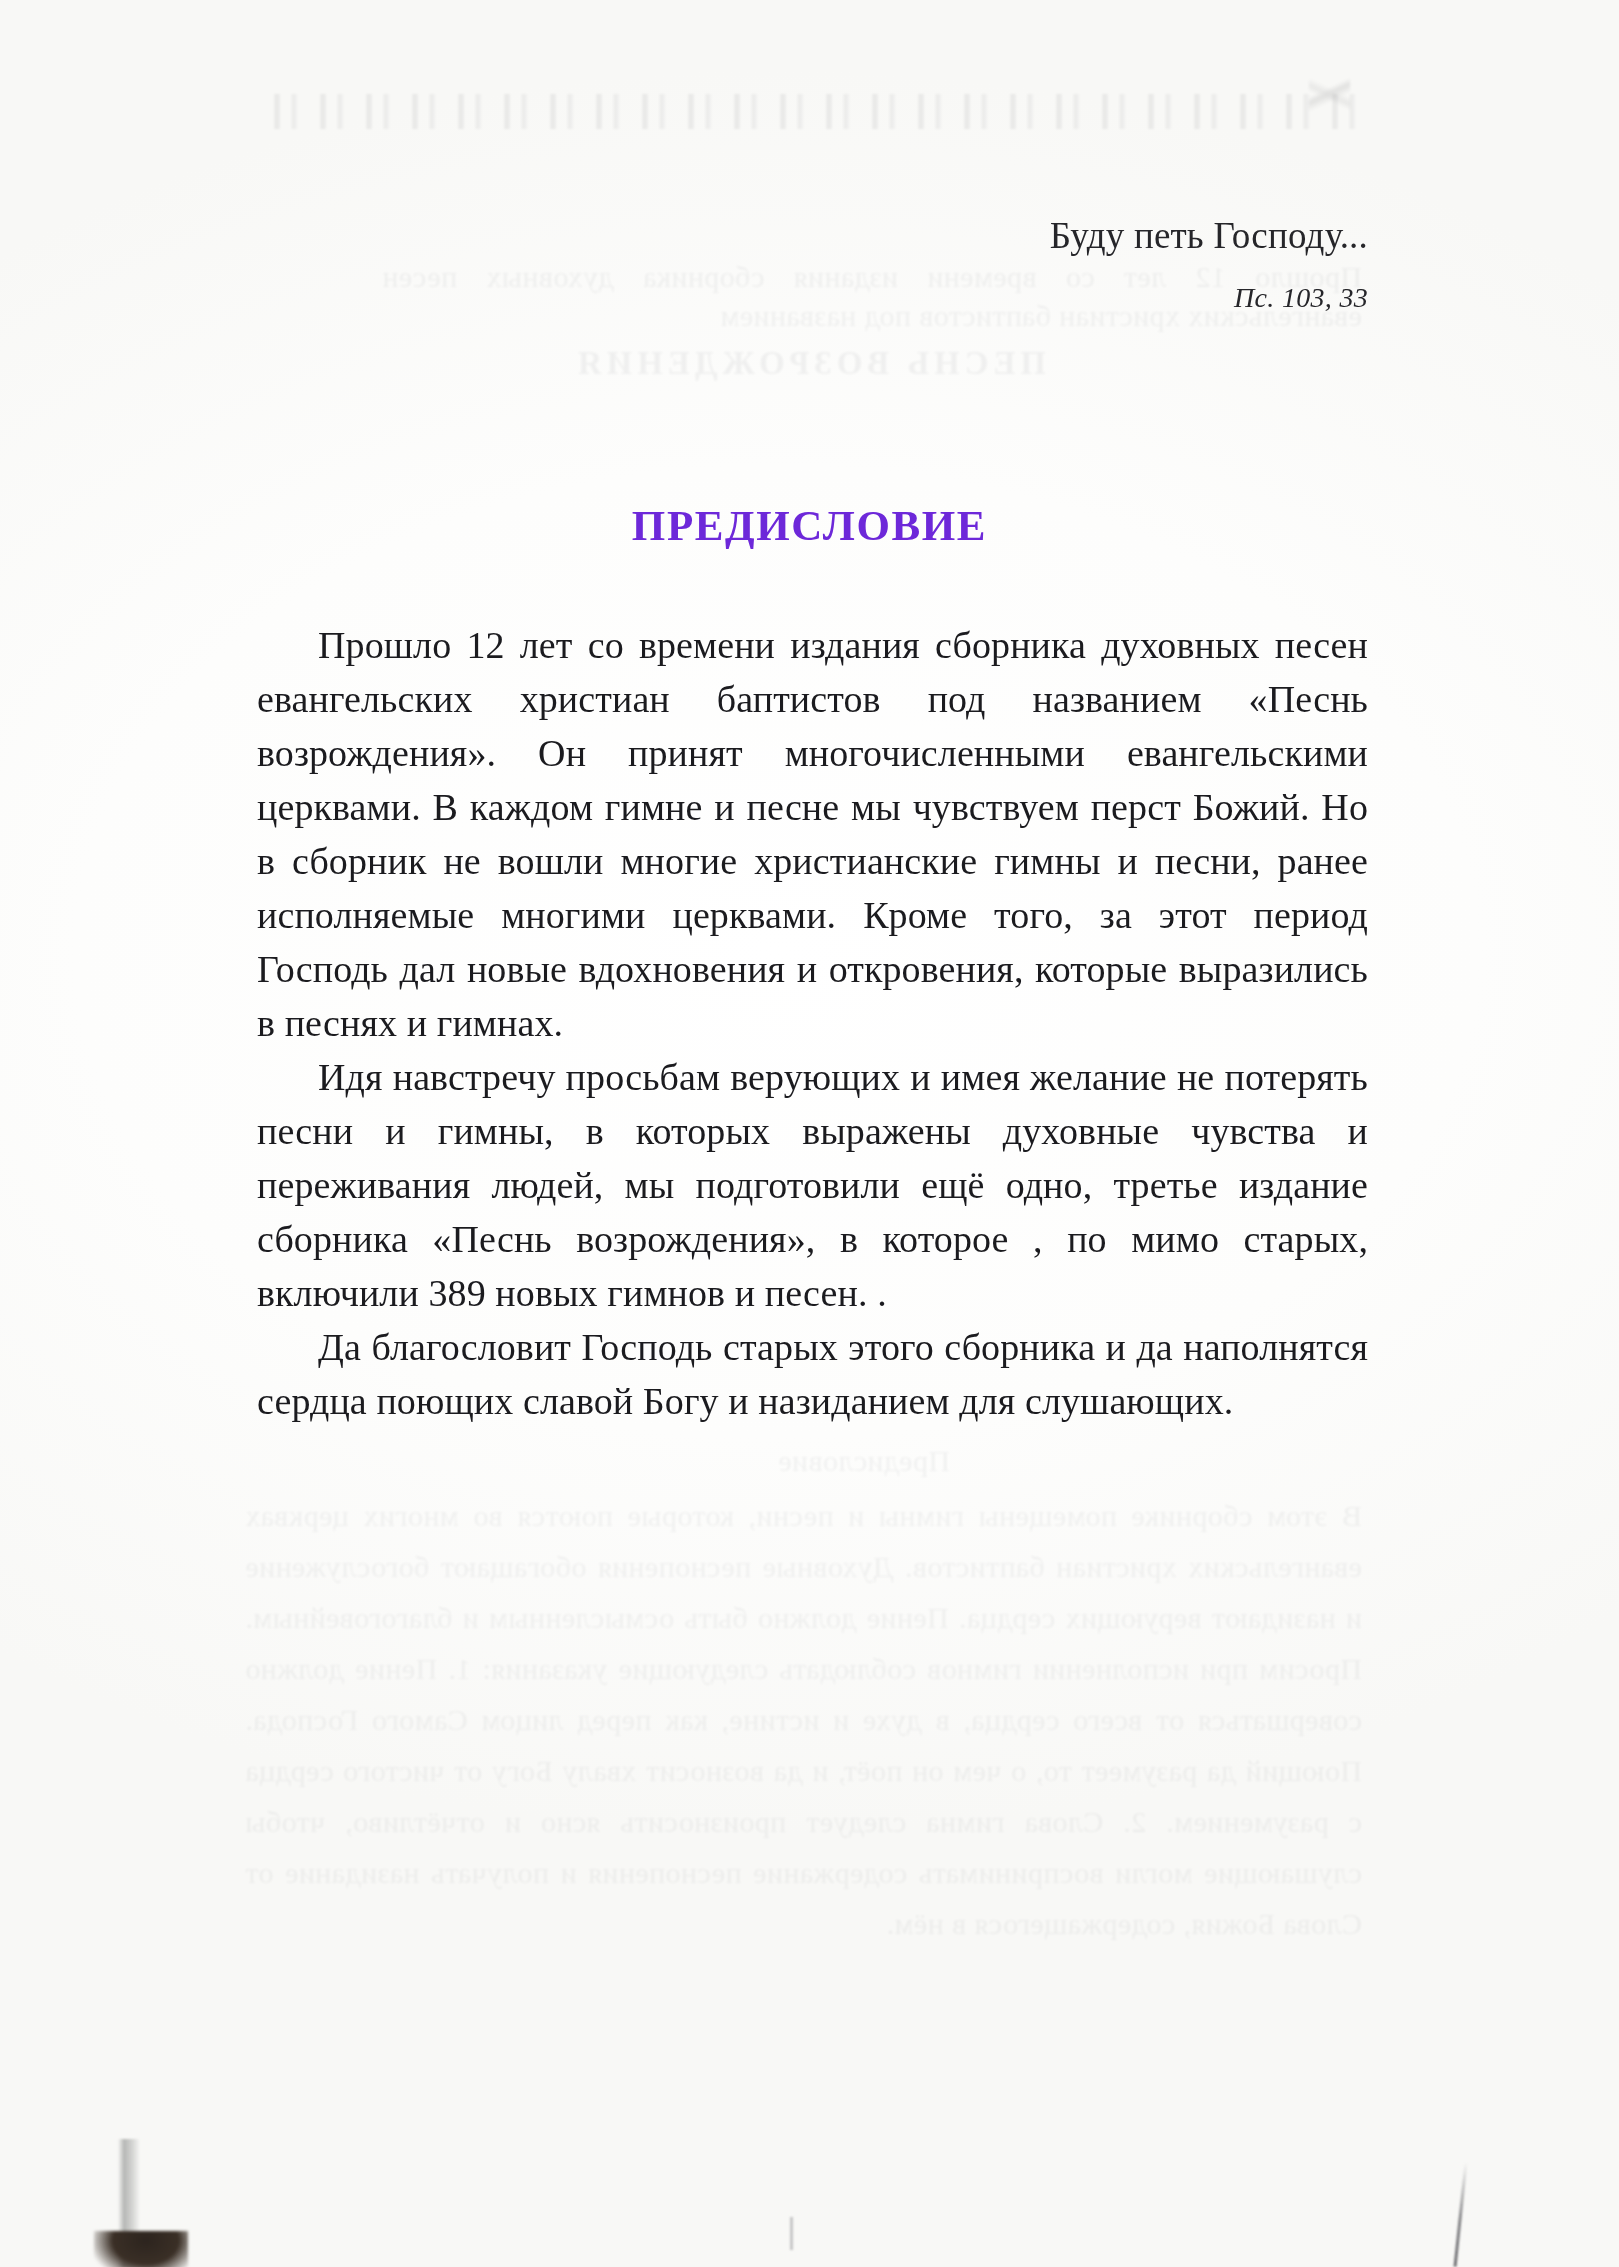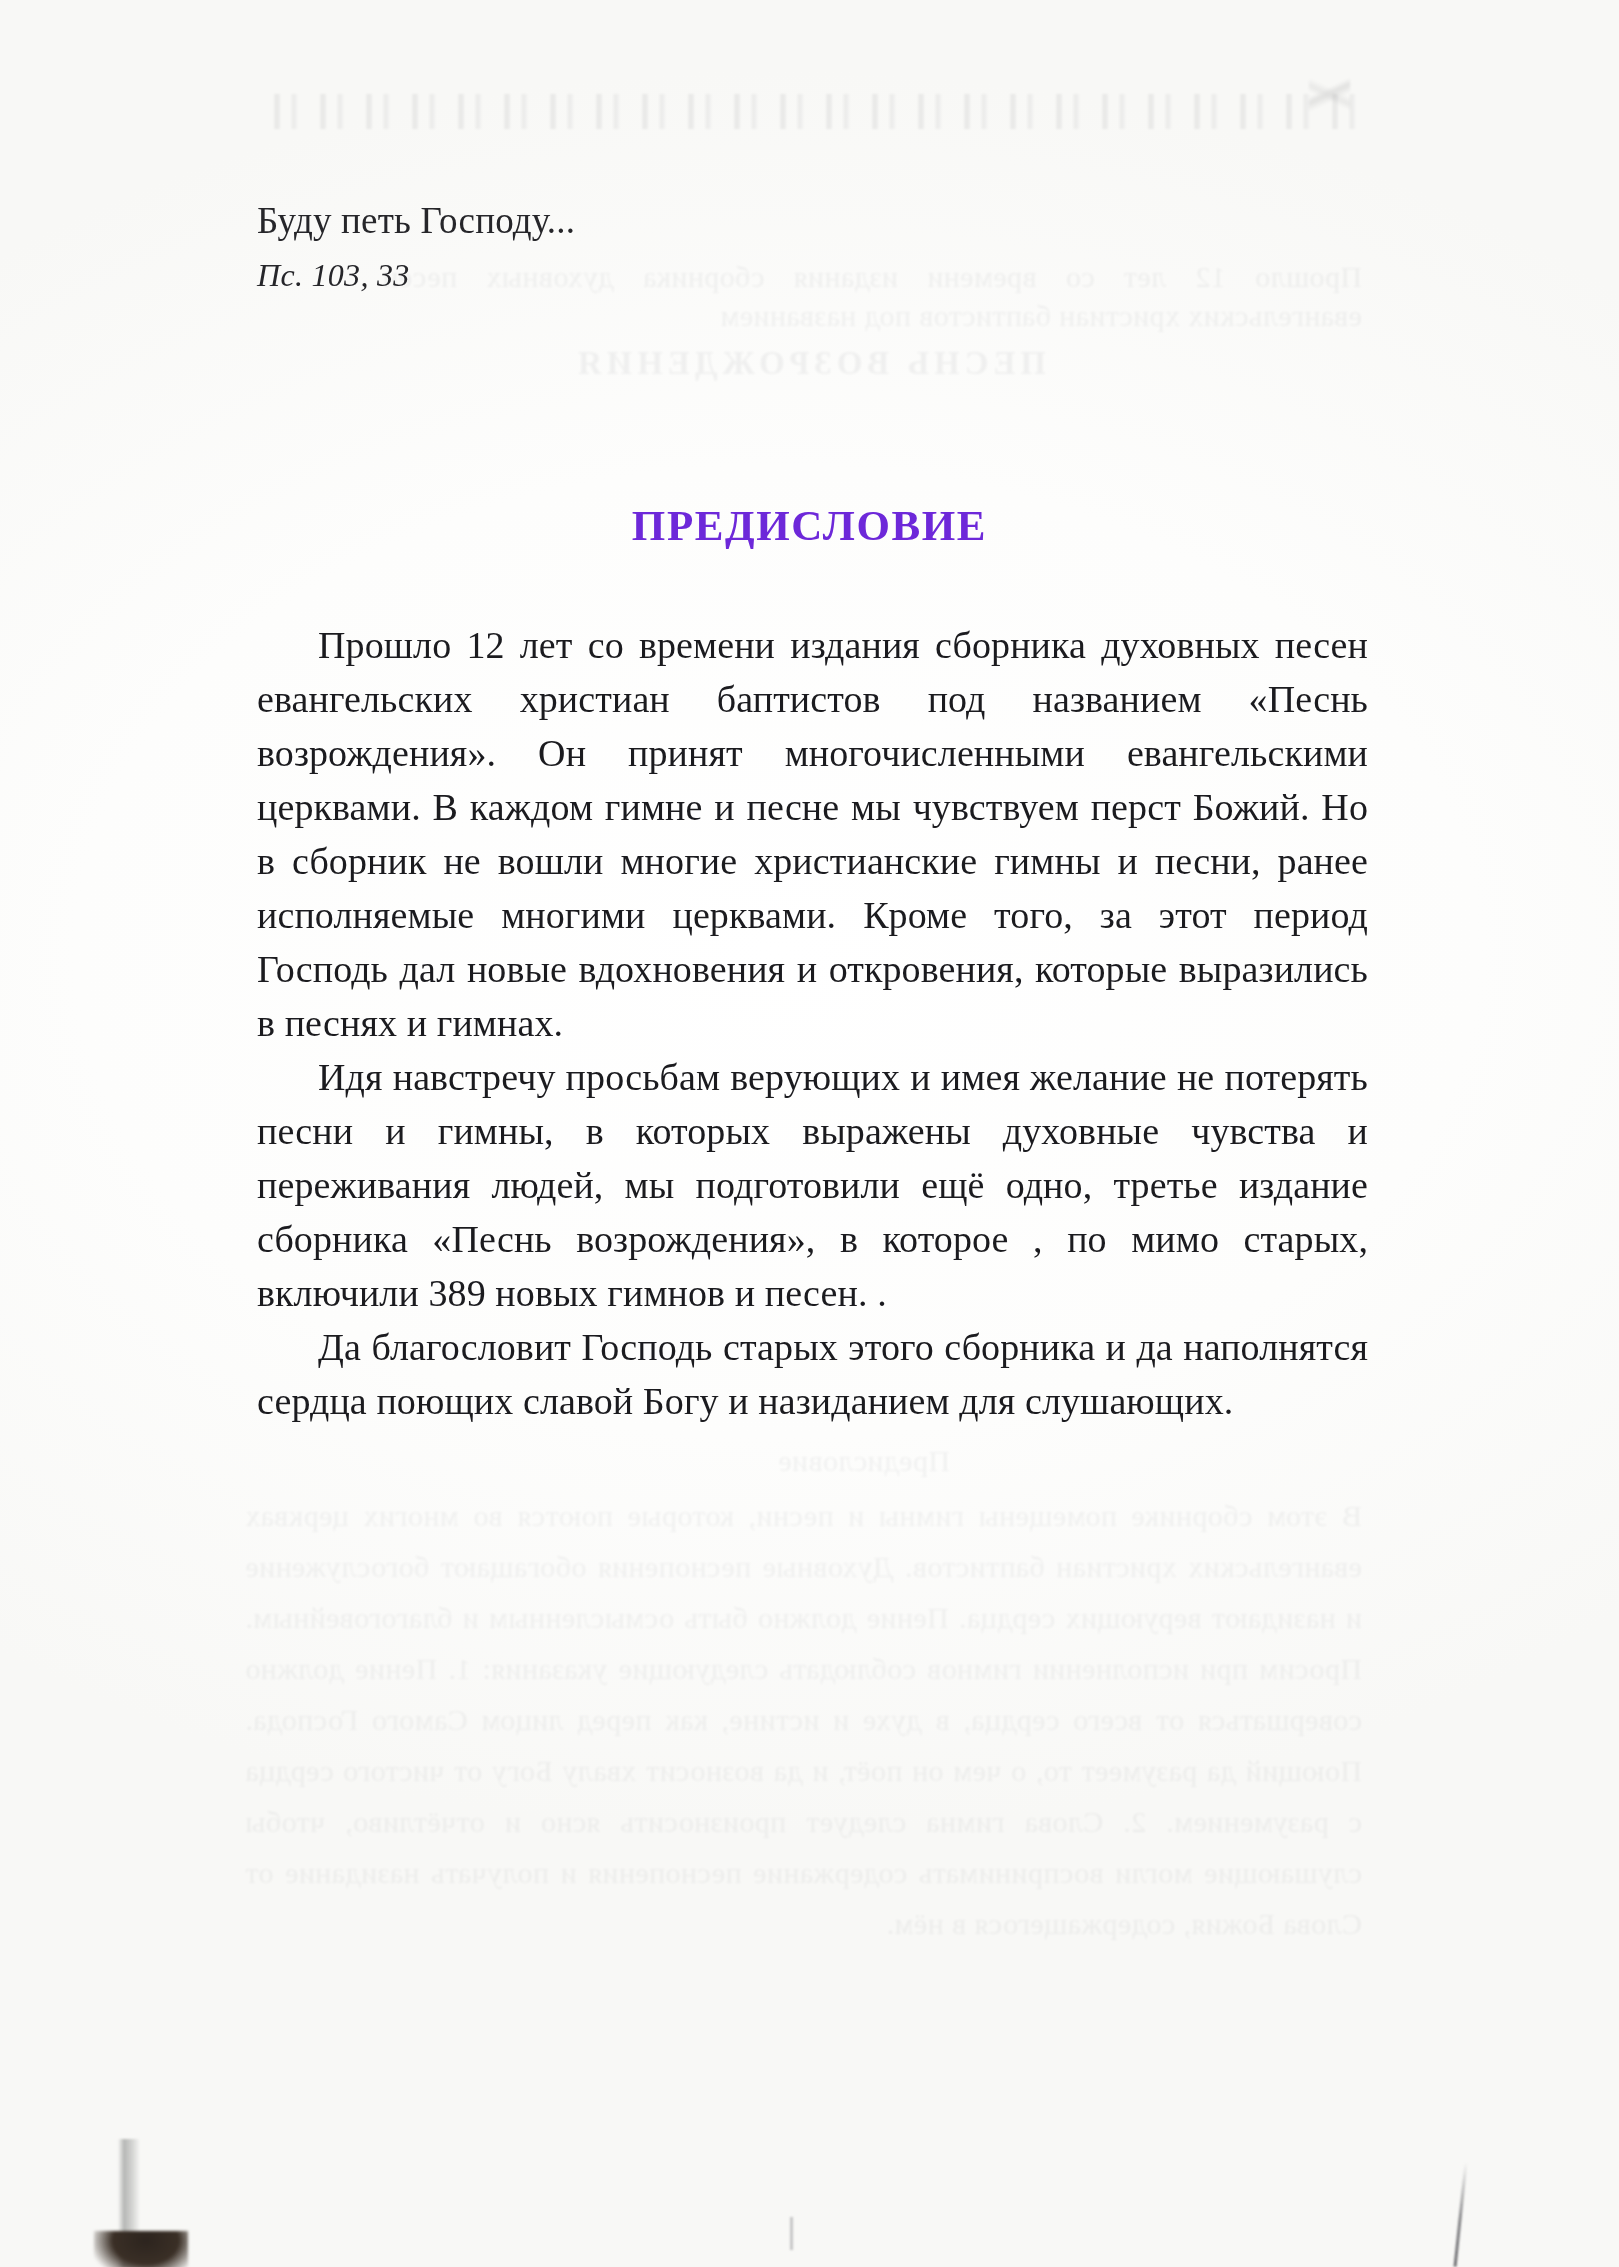--- a/index.html
+++ b/index.html
@@ -142,35 +142,35 @@
 
   
   .content {
     position: absolute;
     inset: 0;
   }
 
   .epigraph {
     position: absolute;
     left: 257px;
-    top: 196px;
+    top: 211px;
     width: 1111px;
-    text-align: left;
+    text-align: right;
   }
   .epigraph-line {
     font-size: 37px;
     line-height: 49px;
     letter-spacing: 0.2px;
     color: #26262a;
   }
   .epigraph-ref {
-    font-size: 32px;
+    font-size: 28px;
     font-style: italic;
     line-height: 45px;
-    margin-top: 8px;
+    margin-top: 15px;
     letter-spacing: 0.3px;
     color: #26262a;
   }
 
   .doc-title {
     position: absolute;
     left: 0;
     top: 472px;
     width: 1619px;
     text-align: center;

